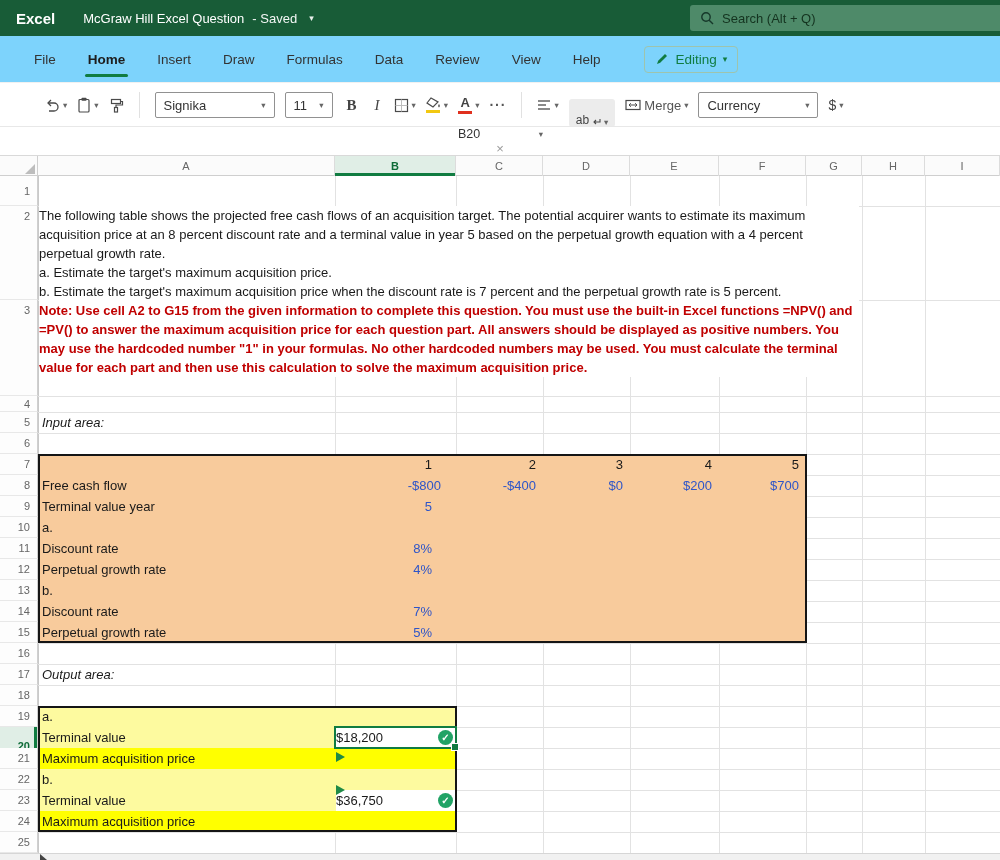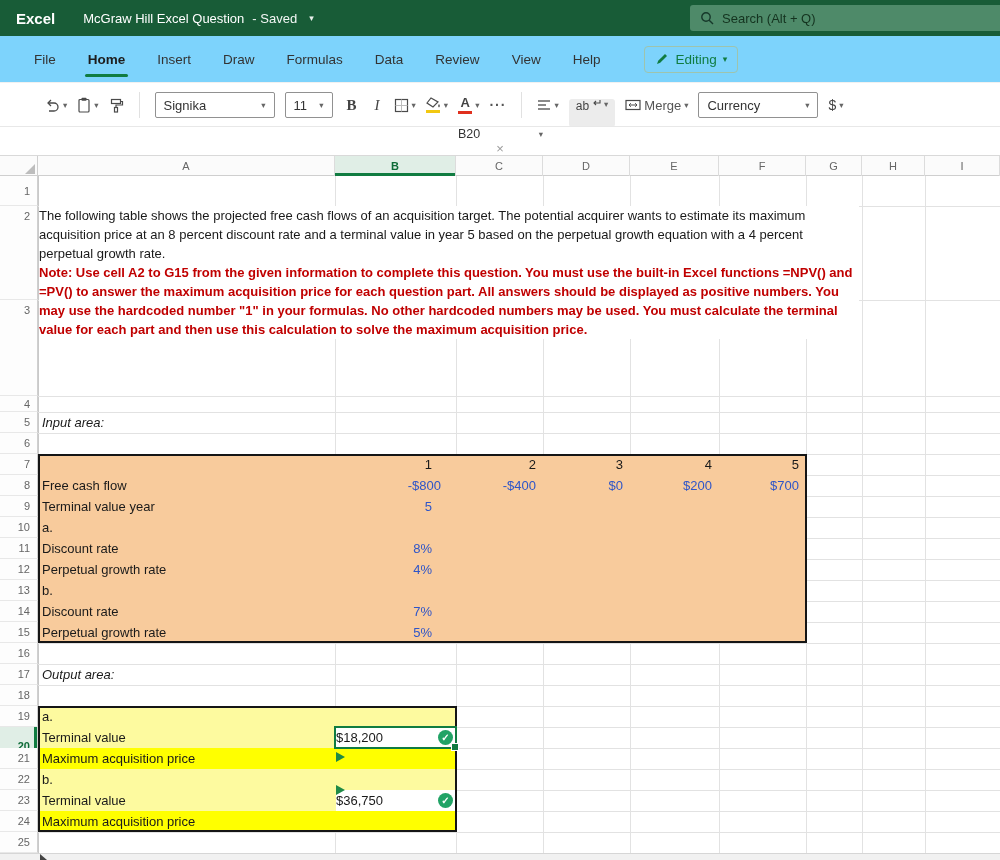--- a/index.html
+++ b/index.html
@@ -25,21 +25,21 @@
   .toolbar{position:absolute;top:82px;left:0;right:0;height:44px;background:#fff;border-top:1px solid #F1F1F1;display:flex;align-items:center;padding-left:44px;gap:10px;}
   .tbtn{display:flex;align-items:center;gap:3px;color:#444;font-size:14px;}
   .chev{font-size:8.5px;color:#666;}
   .sep{width:1px;height:26px;background:#E1E1E1;margin:0 5px;}
   .combo{display:flex;align-items:center;justify-content:space-between;border:1px solid #919191;border-radius:2px;height:26px;padding:0 8px;font-size:13px;color:#333;background:#fff;box-sizing:border-box;}
   .bold-btn{font-weight:bold;font-size:15px;font-family:"Liberation Serif",serif;padding:0 4px;}
   .italic-btn{font-style:italic;font-family:"Liberation Serif",serif;font-size:15px;padding:0 4px;}
   .colorbtn{display:flex;flex-direction:column;align-items:center;line-height:1;}
   .colorbar{width:14px;height:3px;margin-top:2px;}
   .fc-a{font-size:13px;font-weight:bold;color:#444;}
-  .wrapbox{background:#ECECEC;border-radius:3px;height:28px;display:flex;align-items:flex-start;padding:0 7px;gap:3px;color:#444;margin-top:16px;}
+  .wrapbox{background:#ECECEC;border-radius:3px;height:28px;display:flex;align-items:flex-end;padding:0 7px;gap:3px;color:#444;margin-top:16px;}
   .merge-label{font-size:13px;color:#555;}
 
   
   .formulabar{position:absolute;top:126px;left:0;right:0;height:30px;background:#fff;border-top:1px solid #E8E8E8;border-bottom:1px solid #D9D9D9;display:flex;align-items:center;box-sizing:border-box;flex-direction:column;}
   .namebox{width:104px;height:100%;display:flex;align-items:center;justify-content:space-between;padding:0 9px 0 10px;font-size:12.5px;color:#333;box-sizing:border-box;}
   .fb-sep{width:1px;height:20px;background:#E0E0E0;}
   .fb-ico{color:#9a9a9a;font-size:13px;margin:0 11px;}
   .fx{font-family:"Liberation Serif",serif;font-style:italic;color:#555;font-size:13.5px;margin:0 8px 0 4px;font-weight:bold;}
   .formula-text{font-size:12.5px;color:#111;margin-left:12px;}
 
@@ -303,20 +303,22 @@
     <div class="rh" style="top:530px;height:21px">19</div>
     <div class="rh sel" style="top:551px;height:39px">20</div>
     <div class="rh" style="top:572px;height:21px">21</div>
     <div class="rh" style="top:593px;height:21px">22</div>
     <div class="rh" style="top:614px;height:21px">23</div>
     <div class="rh" style="top:635px;height:21px">24</div>
     <div class="rh" style="top:656px;height:21px">25</div>
 
     <div class="textblock">
       <div>The following table shows the projected free cash flows of an acquisition target. The potential acquirer wants to estimate its maximum acquisition price at an 8 percent discount rate and a terminal value in year 5 based on the perpetual growth equation with a 4 percent perpetual growth rate.</div>
+      <div class="oneline">a. Estimate the target's maximum acquisition price.</div>
+      <div class="oneline">b. Estimate the target's maximum acquisition price when the discount rate is 7 percent and the perpetual growth rate is 5 percent.</div>
       <div class="note">Note: Use cell A2 to G15 from the given information to complete this question. You must use the built-in Excel functions =NPV() and =PV() to answer the maximum acquisition price for each question part. All answers should be displayed as positive numbers. You may use the hardcoded number "1" in your formulas. No other hardcoded numbers may be used. You must calculate the terminal value for each part and then use this calculation to solve the maximum acquisition price.</div>
     </div>
 
     <div class="rowtext italic" style="left:42px;top:236px">Input area:</div>
 
     <div class="orange-block"></div>
 
     <div class="vcell cB padB" style="top:278px">1</div>
     <div class="vcell cC" style="top:278px">2</div>
     <div class="vcell cD" style="top:278px">3</div>

